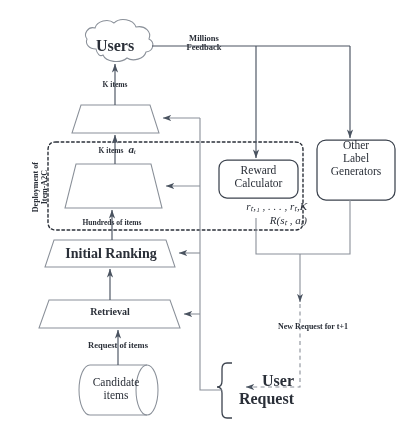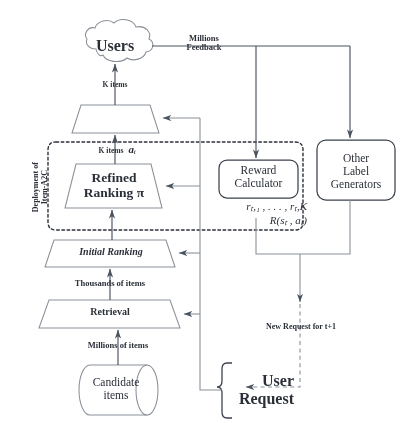--- a/index.html
+++ b/index.html
@@ -147,40 +147,36 @@
     <path d="M200,174 L166,174" fill="none" stroke="#8a9099" stroke-width="1.1" marker-end="url(#arr)"></path>
 
     <path d="M200,241 L179,241" fill="none" stroke="#8a9099" stroke-width="1.1" marker-end="url(#arr)"></path>
 
     <path d="M200,302 L184,302" fill="none" stroke="#8a9099" stroke-width="1.1" marker-end="url(#arr)"></path>
   </svg>
 
   <div class="nodetext" style="left:83px;top:25px;width:64px;font-size:16px;">Users</div>
 
 
-  <div class="nodetext" style="left:68px;top:158px;width:92px;font-size:13.5px;">
-    <span>Refined</span><br>
-    <span>Ranking π</span>
-  </div>
-
-  <div class="nodetext" style="left:55px;top:234px;width:112px;font-size:10px;font-style:italic;">Initial Ranking</div>
+
+  <div class="nodetext" style="left:55px;top:234px;width:112px;font-size:14px;">Initial Ranking</div>
 
   <div class="nodetext" style="left:57px;top:294px;width:106px;font-size:10px;">Retrieval</div>
 
   <div class="nodetext" style="left:83px;top:364px;width:66px;font-size:11.5px;font-weight:normal;">
     <span>Candidate</span><br>
     <span>items</span>
   </div>
 
   <div class="nodetext" style="left:221px;top:152px;width:75px;font-size:11.5px;font-weight:normal;">
     <span>Reward</span><br>
     <span>Calculator</span>
   </div>
 
-  <div class="nodetext" style="left:318px;top:140px;width:76px;font-size:11.5px;font-weight:normal;">
+  <div class="nodetext" style="left:318px;top:127px;width:76px;font-size:11.5px;font-weight:normal;">
     <span>Other</span><br>
     <span>Label</span><br>
     <span>Generators</span>
   </div>
 
   <div class="nodetext" style="left:232px;top:360px;width:62px;font-size:16px;text-align:right;">
     <span>User</span><br>
     <span>Request</span>
   </div>
 
@@ -188,26 +184,26 @@
     <span>Millions</span><br>
     <span>Feedback</span>
   </div>
 
   <div class="edgelabel" style="left:88px;top:69px;width:54px;font-size:7.5px;">K items</div>
 
   <div class="edgelabel" style="left:82px;top:131px;width:70px;font-size:7.5px;">
     <span>K items</span><span style="display:inline-block;width:5px;"></span><span class="it" style="font-size:11px;">a</span><span class="sub">t</span>
   </div>
 
-
-  <div class="edgelabel" style="left:57px;top:267px;width:106px;font-size:8.5px;">Thousands of items</div>
-
-  <div class="edgelabel" style="left:62px;top:329px;width:112px;font-size:8.5px;">Millions of items</div>
-
-  <div class="edgelabel" style="left:257px;top:311px;width:88px;font-size:8px;">New Request for t+1</div>
+  <div class="edgelabel" style="left:62px;top:207px;width:100px;font-size:7.5px;">Hundreds of items</div>
+
+
+  <div class="edgelabel" style="left:62px;top:329px;width:112px;font-size:8.5px;">Request of items</div>
+
+  <div class="edgelabel" style="left:269px;top:311px;width:88px;font-size:8px;">New Request for t+1</div>
 
   <div class="mathlabel" style="left:211px;top:188px;width:96px;font-size:11px;">
     <span>rₜ,₁ , . . . , rₜ,K</span><br>
     <span>R(sₜ , aₜ)</span>
   </div>
 
   <div class="vlabel" style="left:-2px;top:166px;width:84px;font-size:8px;
               transform:rotate(-90deg);">Deployment of<br>Item-A2C</div>
 
 </div>

